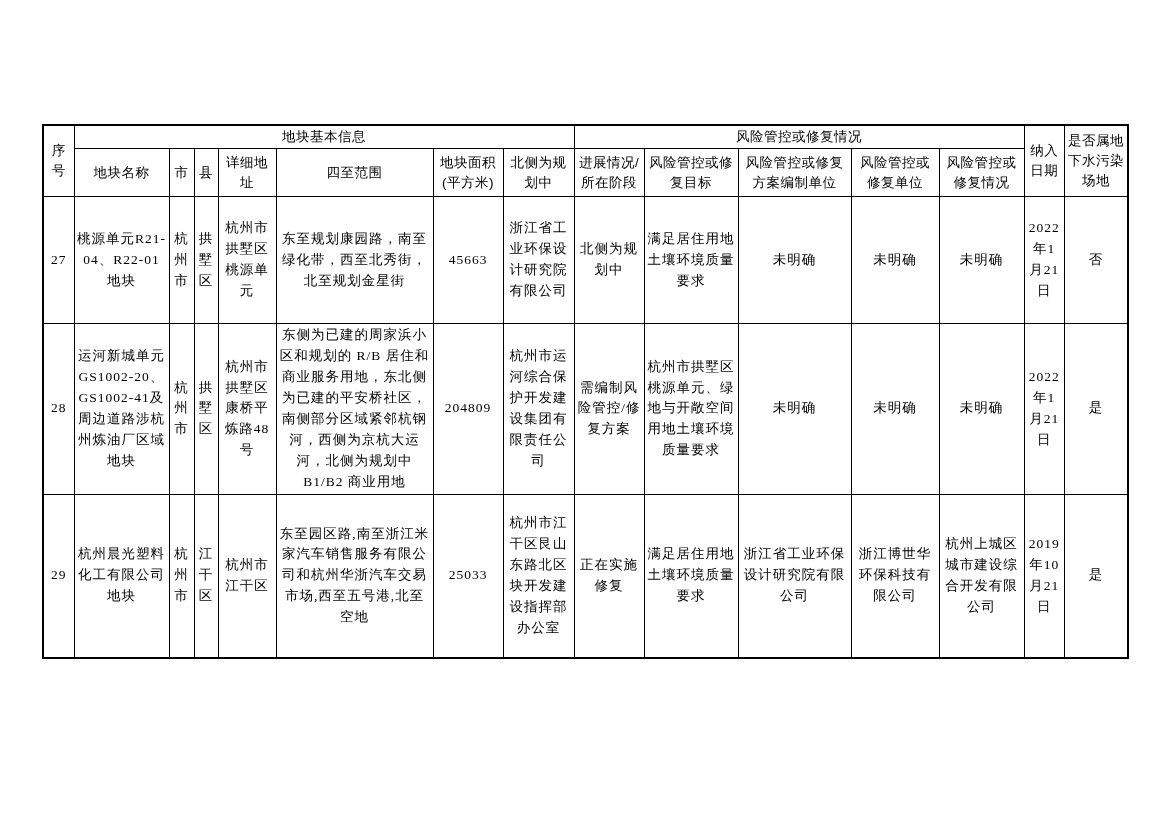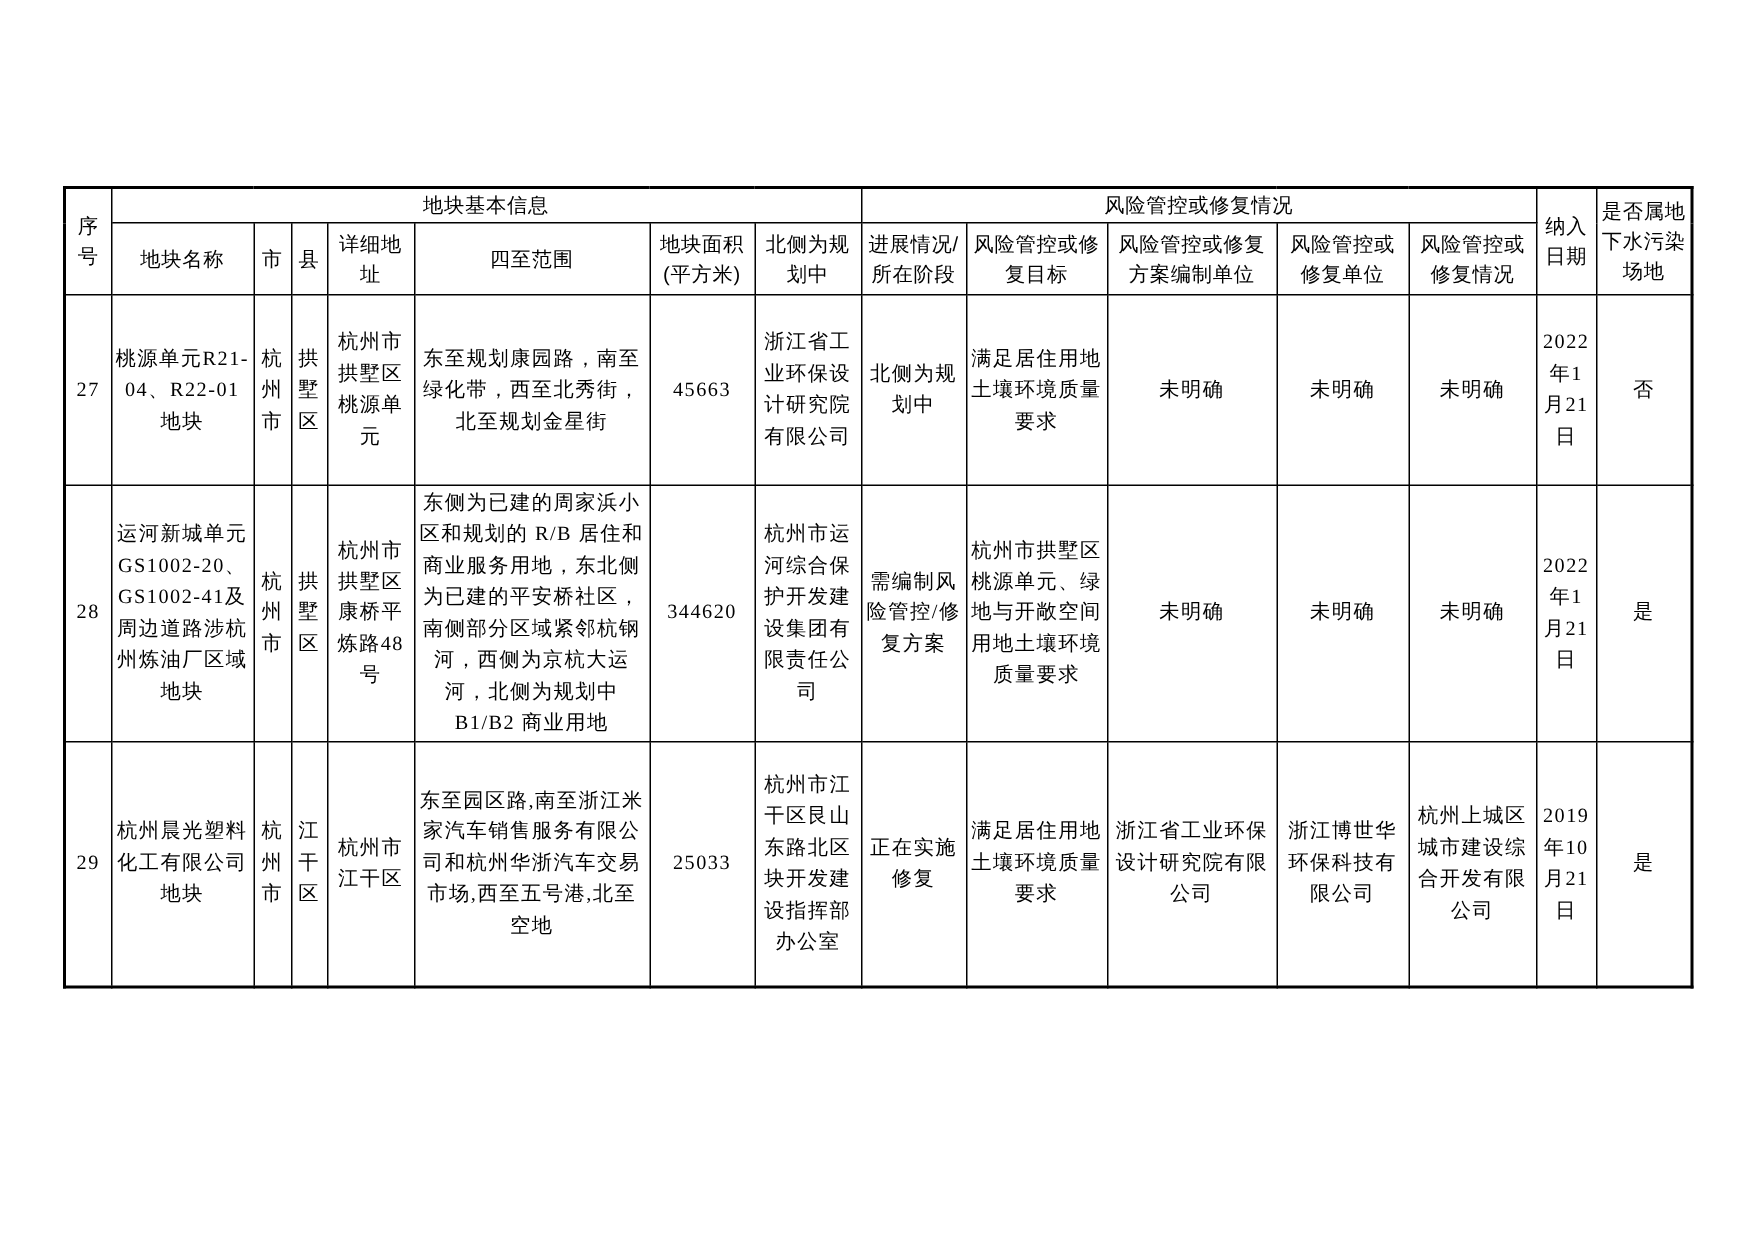--- a/index.html
+++ b/index.html
@@ -115,21 +115,21 @@
         <td class="c-date">2022年1月21日</td>
         <td>否</td>
       </tr>
       <tr class="r1">
         <td>28</td>
         <td>运河新城单元GS1002-20、GS1002-41及周边道路涉杭州炼油厂区域地块</td>
         <td>杭州市</td>
         <td>拱墅区</td>
         <td>杭州市拱墅区康桥平炼路48号</td>
         <td>东侧为已建的周家浜小区和规划的 R/B 居住和商业服务用地，东北侧为已建的平安桥社区，南侧部分区域紧邻杭钢河，西侧为京杭大运河，北侧为规划中 B1/B2 商业用地</td>
-        <td>344620</td>
+        <td>204809</td>
         <td>杭州市运河综合保护开发建设集团有限责任公司</td>
         <td>需编制风险管控/修复方案</td>
         <td>杭州市拱墅区桃源单元、绿地与开敞空间用地土壤环境质量要求</td>
         <td>未明确</td>
         <td>未明确</td>
         <td>未明确</td>
         <td class="c-date">2022年1月21日</td>
         <td>是</td>
       </tr>
       <tr class="r2">

